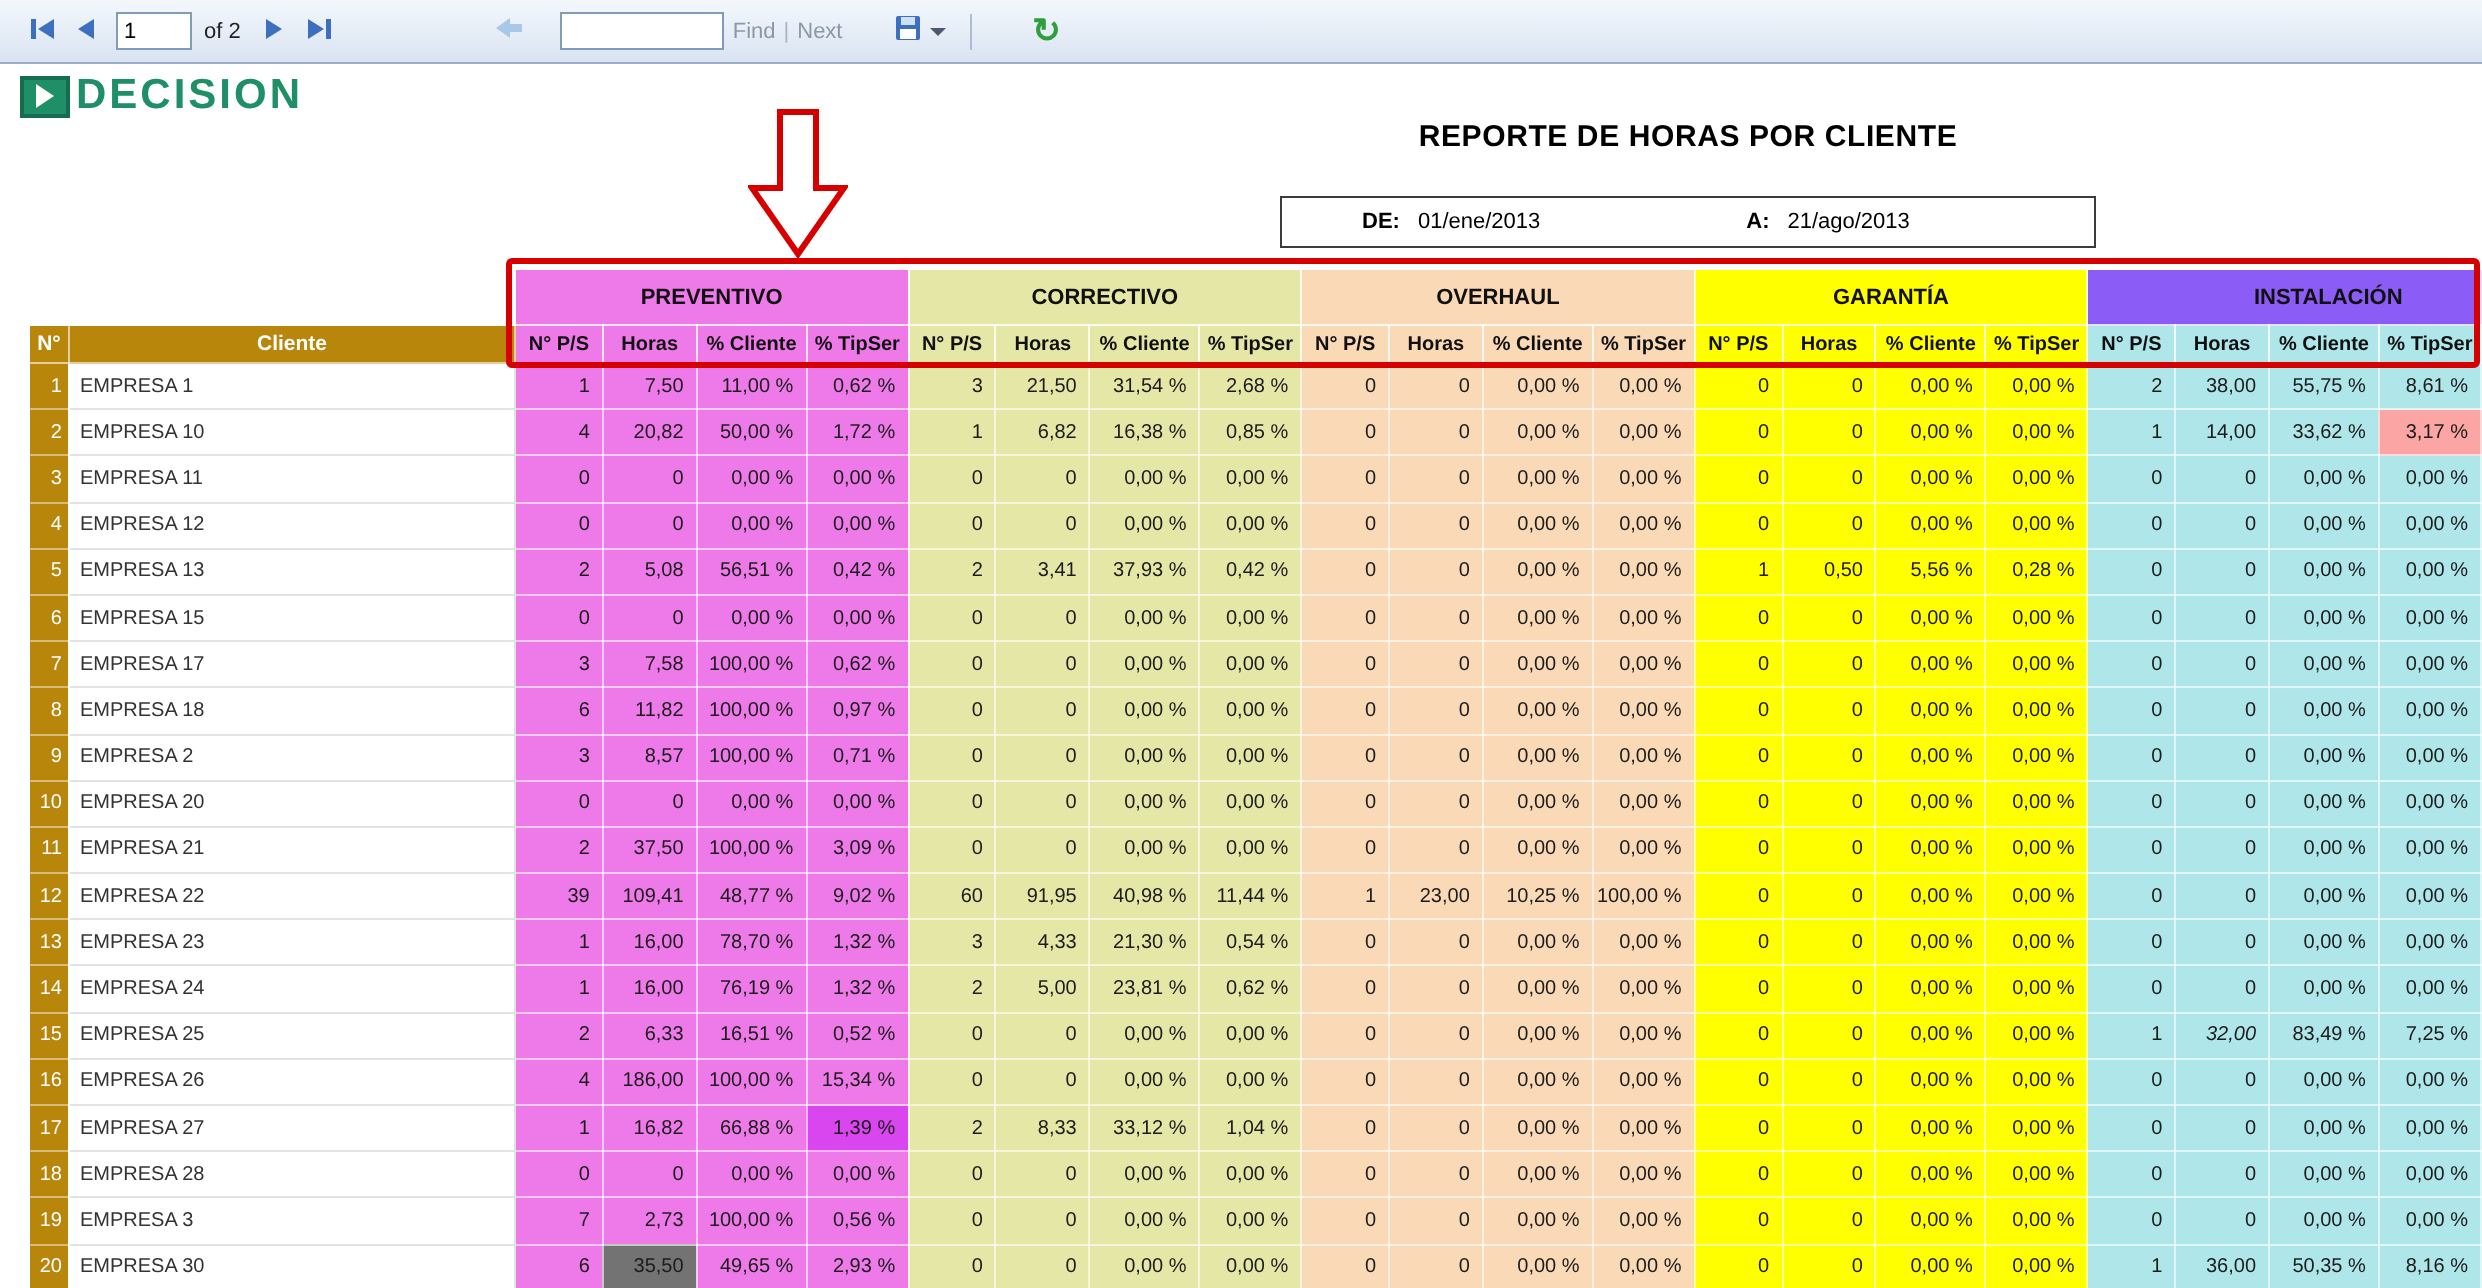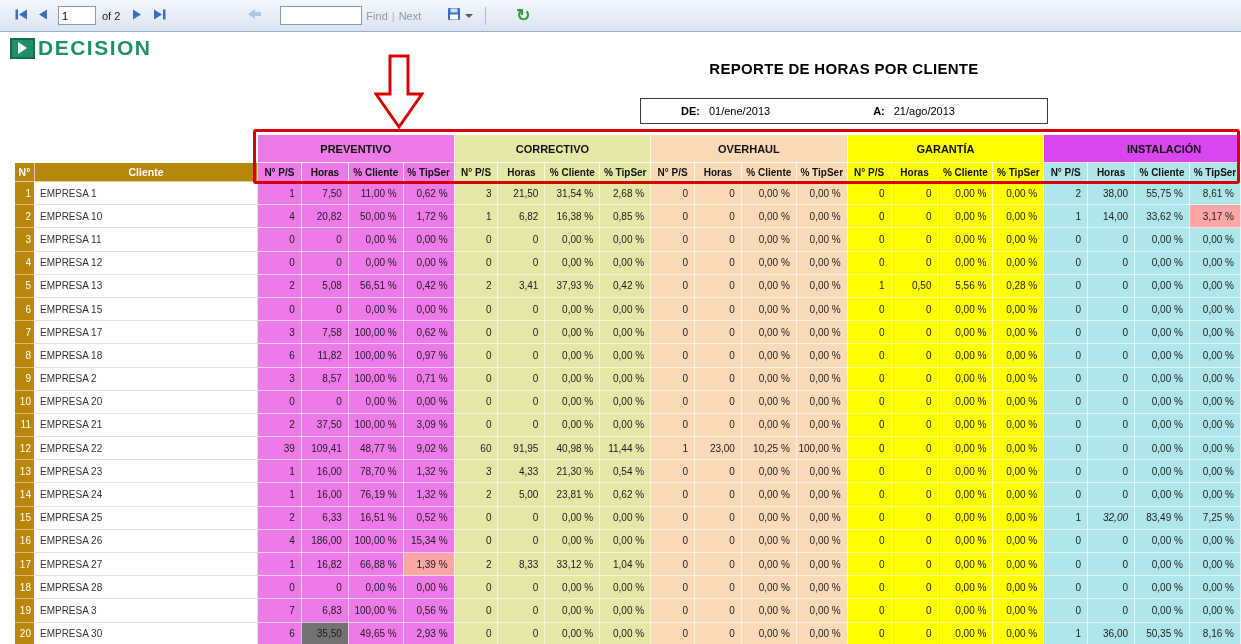--- a/index.html
+++ b/index.html
@@ -165,21 +165,21 @@
       <col style="width:55px">
       <col style="width:51px">
   </colgroup>
   <thead>
     <tr id="group-row">
       <th class="blank-th" colspan="2"></th>
     <th colspan="4" class="gth" style="background: rgb(238, 122, 233);">PREVENTIVO</th>
         <th colspan="4" class="gth" style="background: rgb(229, 231, 166);">CORRECTIVO</th>
         <th colspan="4" class="gth" style="background: rgb(250, 217, 183);">OVERHAUL</th>
         <th colspan="4" class="gth" style="background: rgb(255, 255, 0);">GARANTÍA</th>
-        <th colspan="4" class="gth" style="background: #d946ef; padding-left: 44px;">INSTALACIÓN</th>
+        <th colspan="4" class="gth" style="background: #8b5cf6; padding-left: 44px;">INSTALACIÓN</th>
       </tr>
     <tr id="sub-row">
       <th class="corner-th">N°</th>
       <th class="corner-th">Cliente</th>
     <th class="sth" style="background: rgb(238, 122, 233);">N° P/S</th>
         <th class="sth" style="background: rgb(238, 122, 233);">Horas</th>
         <th class="sth" style="background: rgb(238, 122, 233);">% Cliente</th>
         <th class="sth" style="background: rgb(238, 122, 233);">% TipSer</th>
         <th class="sth" style="background: rgb(229, 231, 166);">N° P/S</th>
         <th class="sth" style="background: rgb(229, 231, 166);">Horas</th>
@@ -583,21 +583,21 @@
         <td class="dcell" style="background: rgb(174, 230, 233);">0</td>
         <td class="dcell" style="background: rgb(174, 230, 233);">0,00 %</td>
         <td class="dcell" style="background: rgb(174, 230, 233);">0,00 %</td>
       </tr>
       <tr>
         <td class="ncell">17</td>
         <td class="ccell">EMPRESA 27</td>
         <td class="dcell" style="background: rgb(238, 122, 233);">1</td>
         <td class="dcell" style="background: rgb(238, 122, 233);">16,82</td>
         <td class="dcell" style="background: rgb(238, 122, 233);">66,88 %</td>
-        <td class="dcell" style="background: #fca5a5;">1,39 %</td>
+        <td class="dcell" style="background: #d946ef;">1,39 %</td>
         <td class="dcell" style="background: rgb(229, 231, 166);">2</td>
         <td class="dcell" style="background: rgb(229, 231, 166);">8,33</td>
         <td class="dcell" style="background: rgb(229, 231, 166);">33,12 %</td>
         <td class="dcell" style="background: rgb(229, 231, 166);">1,04 %</td>
         <td class="dcell" style="background: rgb(250, 217, 183);">0</td>
         <td class="dcell" style="background: rgb(250, 217, 183);">0</td>
         <td class="dcell" style="background: rgb(250, 217, 183);">0,00 %</td>
         <td class="dcell" style="background: rgb(250, 217, 183);">0,00 %</td>
         <td class="dcell" style="background: rgb(255, 255, 0);">0</td>
         <td class="dcell" style="background: rgb(255, 255, 0);">0</td>
@@ -629,21 +629,21 @@
         <td class="dcell" style="background: rgb(255, 255, 0);">0,00 %</td>
         <td class="dcell" style="background: rgb(174, 230, 233);">0</td>
         <td class="dcell" style="background: rgb(174, 230, 233);">0</td>
         <td class="dcell" style="background: rgb(174, 230, 233);">0,00 %</td>
         <td class="dcell" style="background: rgb(174, 230, 233);">0,00 %</td>
       </tr>
       <tr>
         <td class="ncell">19</td>
         <td class="ccell">EMPRESA 3</td>
         <td class="dcell" style="background: rgb(238, 122, 233);">7</td>
-        <td class="dcell" style="background: rgb(238, 122, 233);">6,83</td>
+        <td class="dcell" style="background: rgb(238, 122, 233);">2,73</td>
         <td class="dcell" style="background: rgb(238, 122, 233);">100,00 %</td>
         <td class="dcell" style="background: rgb(238, 122, 233);">0,56 %</td>
         <td class="dcell" style="background: rgb(229, 231, 166);">0</td>
         <td class="dcell" style="background: rgb(229, 231, 166);">0</td>
         <td class="dcell" style="background: rgb(229, 231, 166);">0,00 %</td>
         <td class="dcell" style="background: rgb(229, 231, 166);">0,00 %</td>
         <td class="dcell" style="background: rgb(250, 217, 183);">0</td>
         <td class="dcell" style="background: rgb(250, 217, 183);">0</td>
         <td class="dcell" style="background: rgb(250, 217, 183);">0,00 %</td>
         <td class="dcell" style="background: rgb(250, 217, 183);">0,00 %</td>

